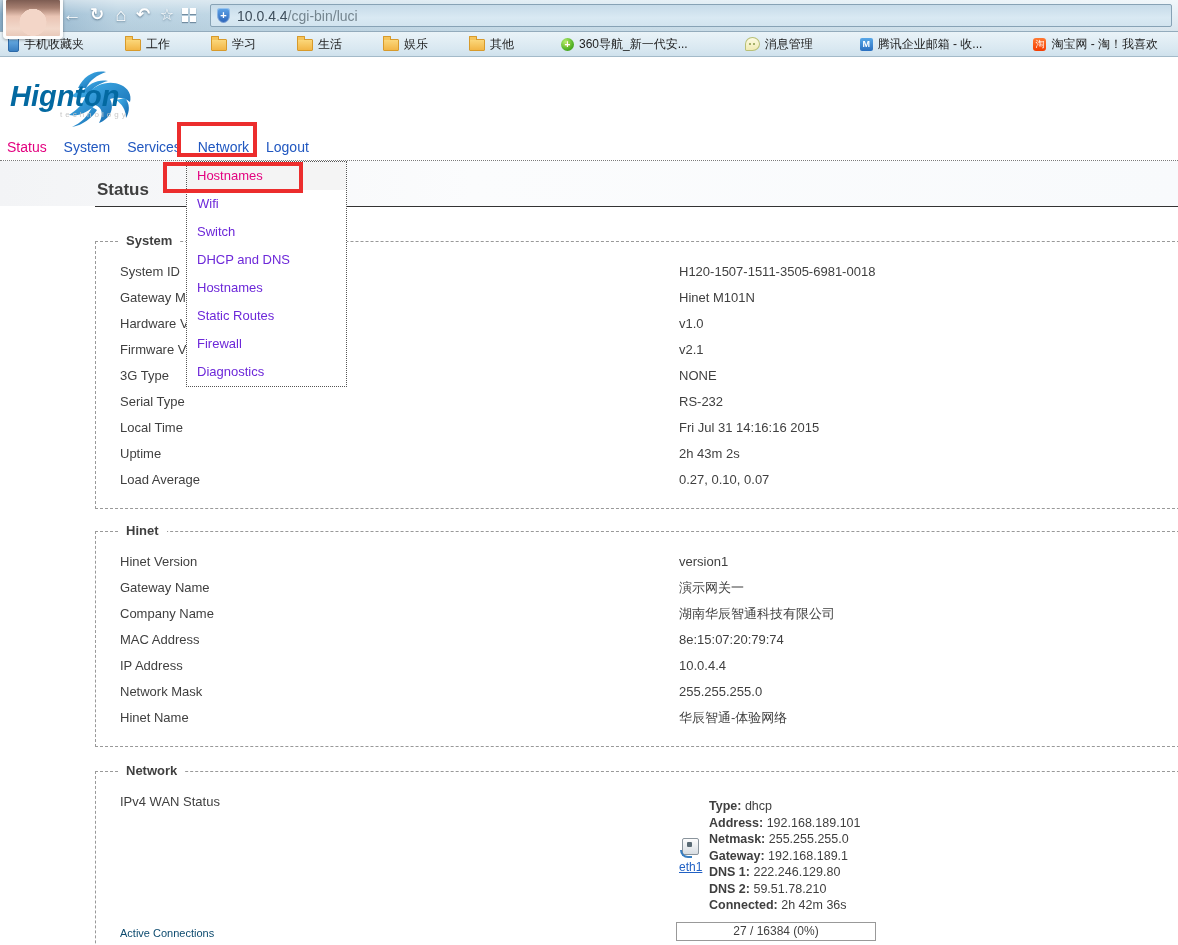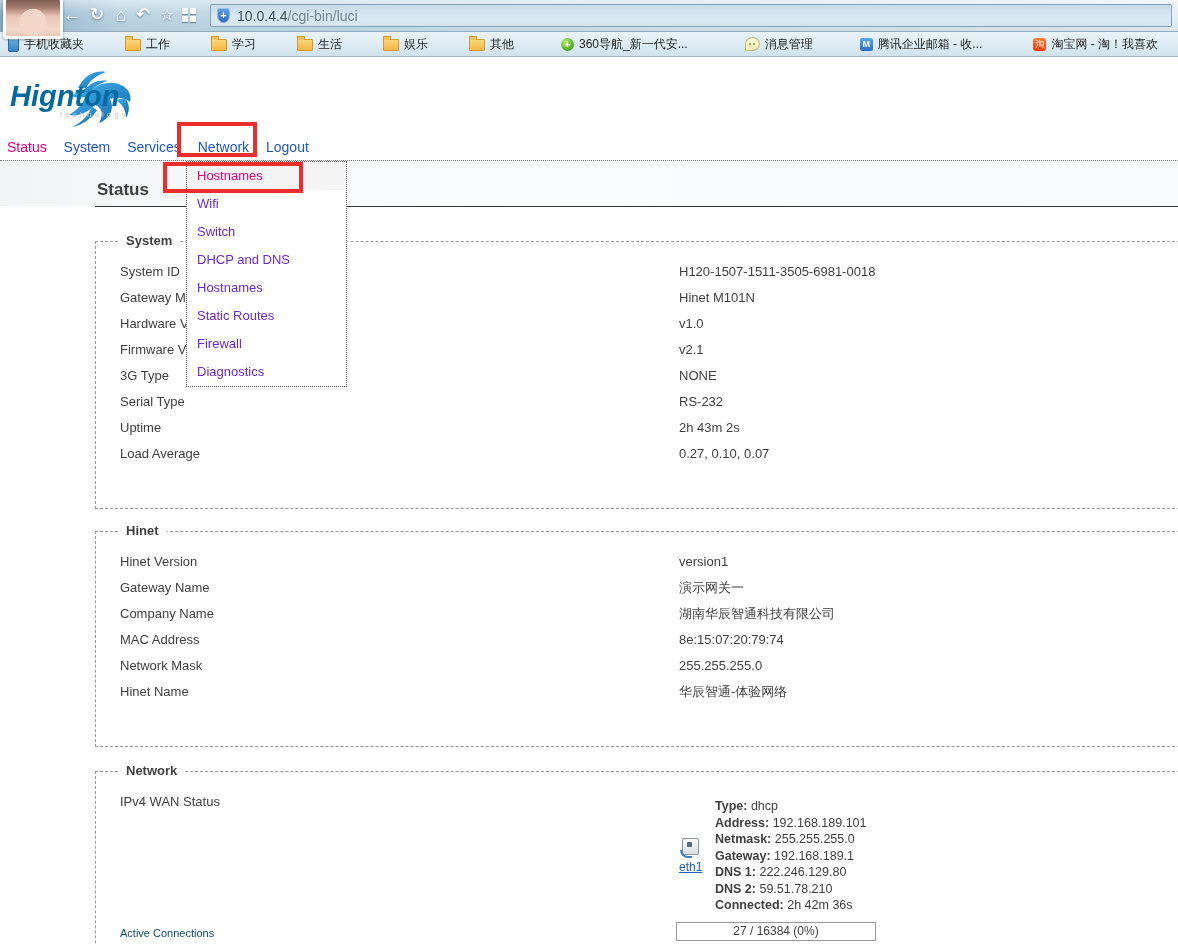--- a/index.html
+++ b/index.html
@@ -126,21 +126,21 @@
   .fs-network{top:771px;height:260px;}
   .legend{position:absolute;top:-9px;left:22px;background:#fff;padding:0 8px;
     font-weight:bold;font-size:13px;color:#3f3f3f;}
   .rows{padding:17px 0 0 24px;}
   .row{height:26px;line-height:26px;font-size:13px;color:#3f3f3f;white-space:nowrap;}
   .row .lbl{display:inline-block;width:559px;vertical-align:top;}
   .row .val{display:inline-block;}
   
   .wan-label{position:absolute;left:24px;top:22px;font-size:13px;color:#3f3f3f;}
   .wan-value{position:absolute;left:583px;top:26px;display:flex;align-items:center;}
-  .wan-iface{width:30px;display:flex;flex-direction:column;align-items:flex-start;margin-right:6px;justify-content:center;}
+  .wan-iface{width:30px;display:flex;flex-direction:column;align-items:flex-start;margin-right:0;justify-content:center;}
   .eth-icon{width:15px;height:15px;position:relative;margin-left:3px;
     background:linear-gradient(180deg,#fdfdfd,#d8dde2);border:1px solid #8a949c;border-radius:2px;}
   .eth-icon::before{content:"";position:absolute;left:4px;top:3px;width:5px;height:5px;
     background:#5a6a74;border-radius:1px;}
   .eth-icon::after{content:"";position:absolute;left:-3px;bottom:-4px;width:10px;height:6px;
     border-bottom:2px solid #3a7fc1;border-left:2px solid #3a7fc1;border-radius:0 0 0 8px;}
   .eth-link{font-size:12px;color:#2161c4;text-decoration:underline;margin-top:5px;cursor:pointer;}
   .wan-lines{font-size:12.5px;color:#3f3f3f;line-height:16.5px;white-space:nowrap;}
   .wan-lines b{font-weight:bold;}
   .ac-label{position:absolute;left:24px;top:155px;font-size:11px;color:#0c4a6e;}
@@ -253,32 +253,34 @@
 
 <div class="fs fs-system">
   <span class="legend">System</span>
   <div class="rows">
     <div class="row"><span class="lbl">System ID</span><span class="val">H120-1507-1511-3505-6981-0018</span></div>
     <div class="row"><span class="lbl">Gateway Model</span><span class="val">Hinet M101N</span></div>
     <div class="row"><span class="lbl">Hardware Version</span><span class="val">v1.0</span></div>
     <div class="row"><span class="lbl">Firmware Version</span><span class="val">v2.1</span></div>
     <div class="row"><span class="lbl">3G Type</span><span class="val">NONE</span></div>
     <div class="row"><span class="lbl">Serial Type</span><span class="val">RS-232</span></div>
+    <div class="row"><span class="lbl">Local Time</span><span class="val">Fri Jul 31 14:16:16 2015</span></div>
     <div class="row"><span class="lbl">Uptime</span><span class="val">2h 43m 2s</span></div>
     <div class="row"><span class="lbl">Load Average</span><span class="val">0.27, 0.10, 0.07</span></div>
   </div>
 </div>
 
 <div class="fs fs-hinet">
   <span class="legend">Hinet</span>
   <div class="rows">
     <div class="row"><span class="lbl">Hinet Version</span><span class="val">version1</span></div>
     <div class="row"><span class="lbl">Gateway Name</span><span class="val">演示网关一</span></div>
     <div class="row"><span class="lbl">Company Name</span><span class="val">湖南华辰智通科技有限公司</span></div>
     <div class="row"><span class="lbl">MAC Address</span><span class="val">8e:15:07:20:79:74</span></div>
+    <div class="row"><span class="lbl">IP Address</span><span class="val">10.0.4.4</span></div>
     <div class="row"><span class="lbl">Network Mask</span><span class="val">255.255.255.0</span></div>
     <div class="row"><span class="lbl">Hinet Name</span><span class="val">华辰智通-体验网络</span></div>
   </div>
 </div>
 
 <div class="fs fs-network">
   <span class="legend">Network</span>
   <div class="wan-label">IPv4 WAN Status</div>
   <div class="wan-value">
     <div class="wan-iface">

